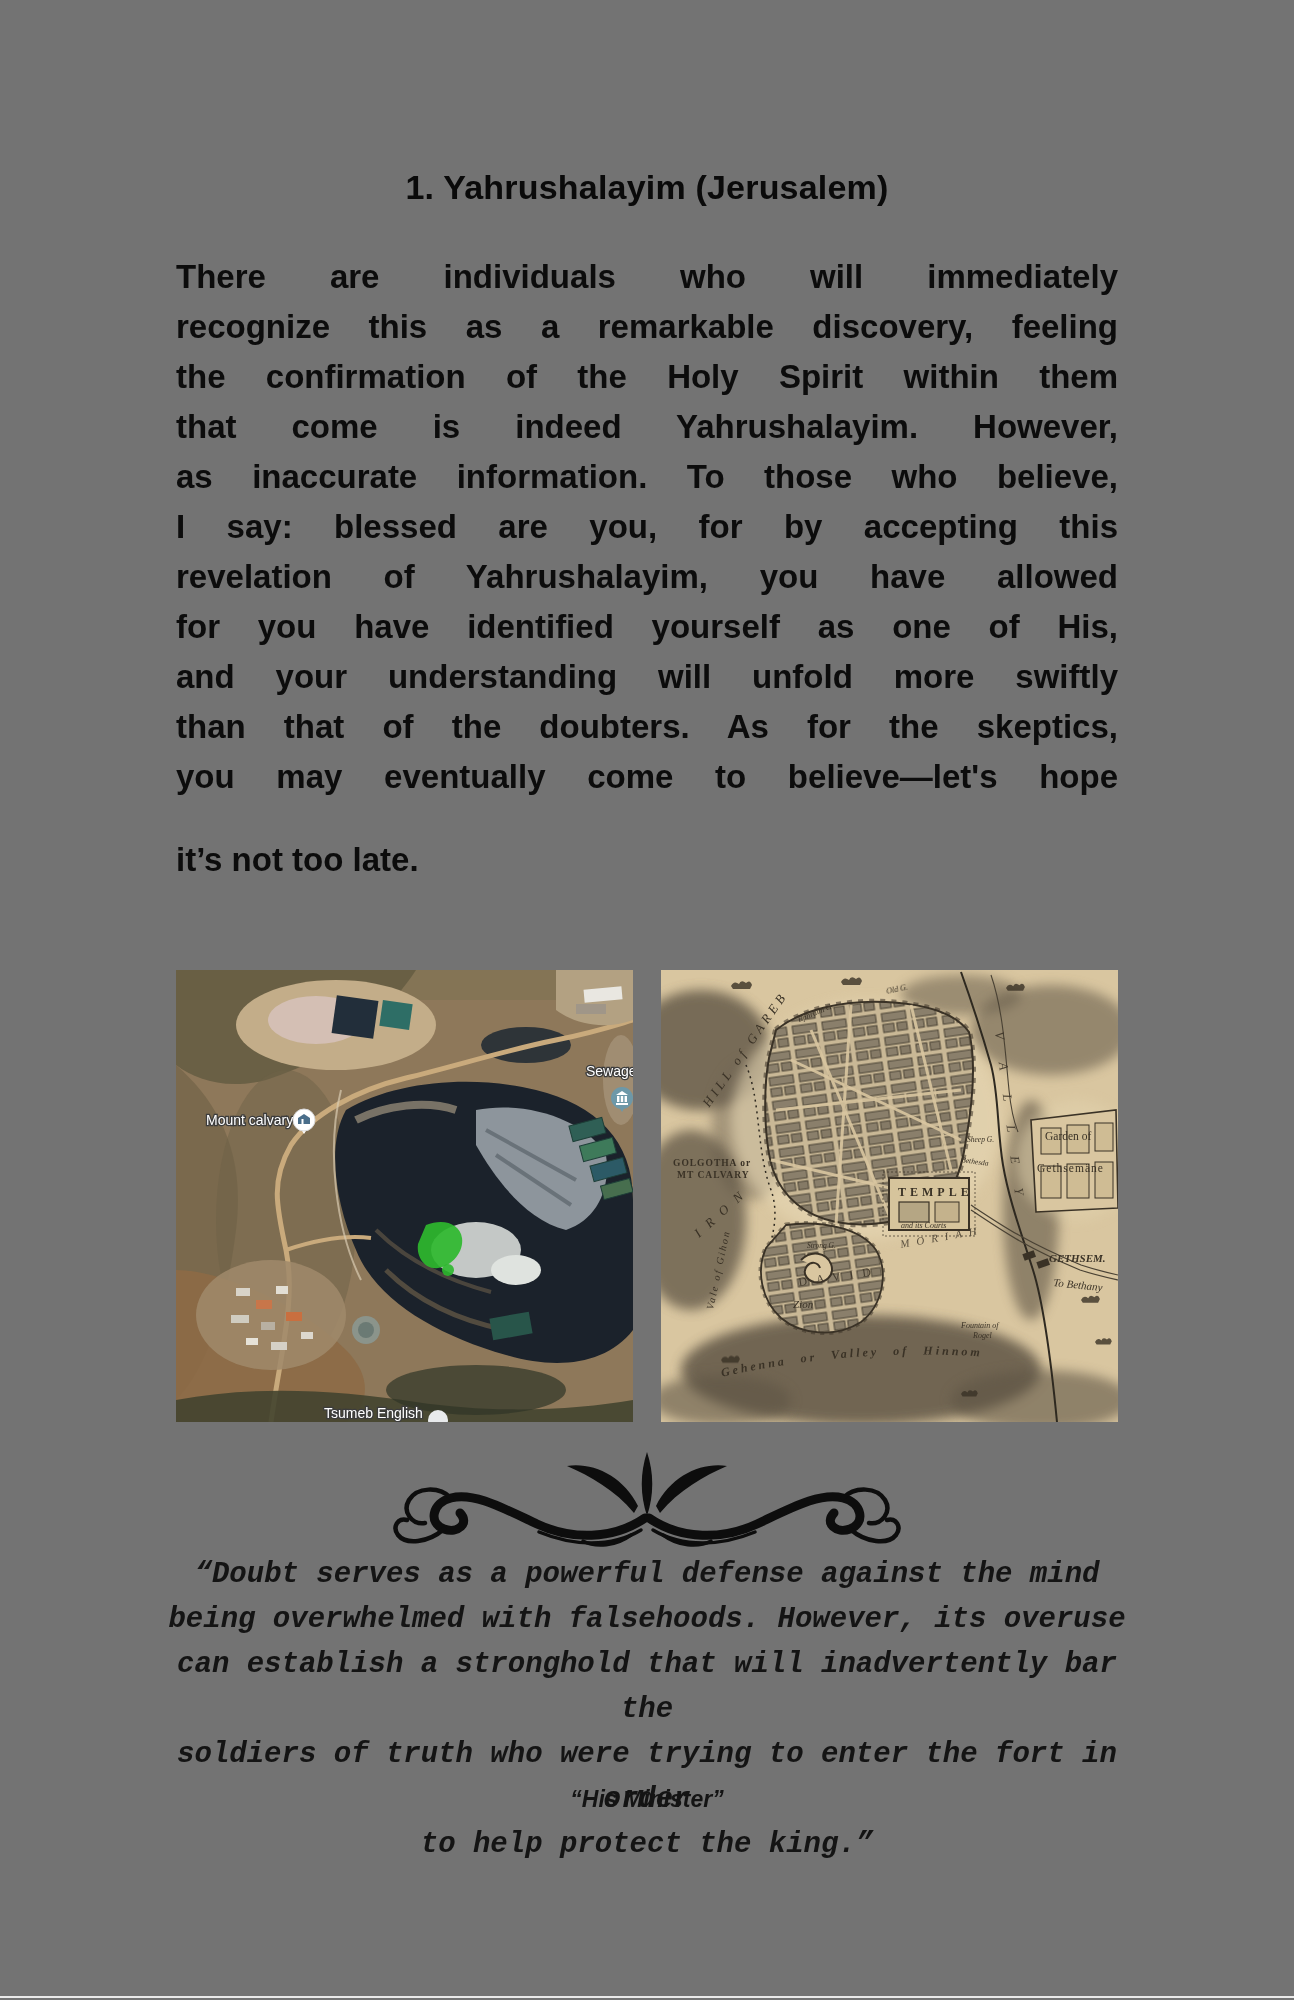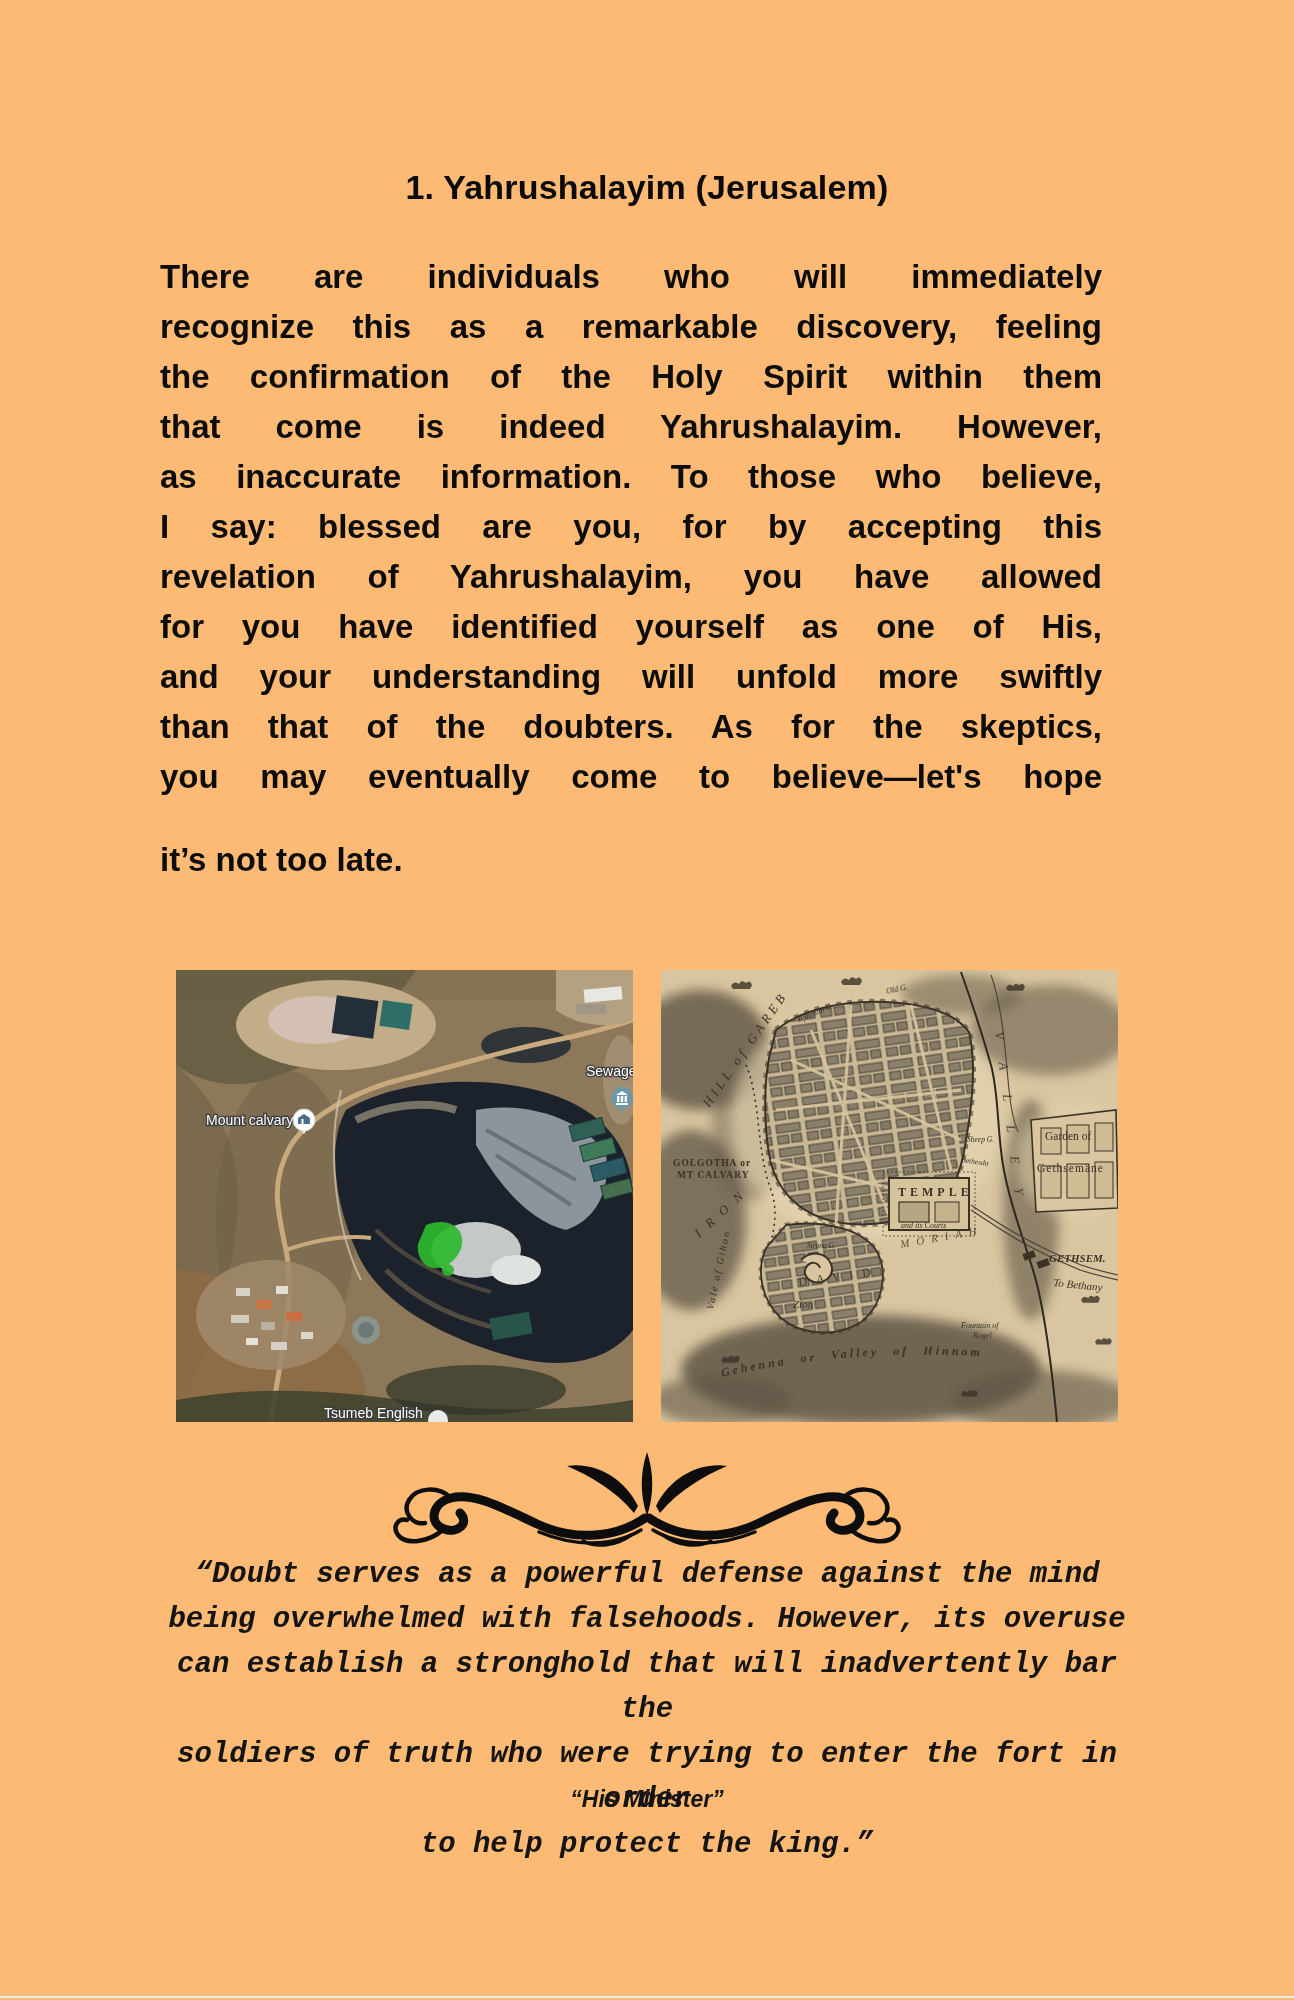--- a/index.html
+++ b/index.html
@@ -1,20 +1,20 @@
 <!DOCTYPE html>
 <html><head>
 <meta charset="utf-8">
 <style>
   html,body{margin:0;padding:0;background:#ffffff;}
-  .page{position:relative;width:1294px;height:2000px;background:#fdba74;overflow:hidden;
+  .page{position:relative;width:1294px;height:2000px;background:#737373;overflow:hidden;
         font-family:"Liberation Sans",sans-serif;color:#0a0a0a;}
   .title{position:absolute;left:176px;top:168px;width:942px;text-align:center;
          font-size:34px;font-weight:bold;letter-spacing:.2px;}
-  .body-text{position:absolute;left:160px;top:252px;width:942px;}
+  .body-text{position:absolute;left:176px;top:252px;width:942px;}
   .body-line{font-size:33px;font-weight:bold;line-height:50px;text-align:justify;
              text-align-last:justify;white-space:normal;color:#0c0c0c;}
   .body-line.last{text-align-last:left;margin-top:33px;}
   .images-row{position:absolute;left:176px;top:970px;width:942px;height:452px;
               display:flex;gap:28px;}
   .img-frame{width:457px;height:452px;overflow:hidden;position:relative;background:#8e785a;}
   .img-frame svg{display:block;}
   .flourish-wrap{position:absolute;left:176px;top:1440px;width:942px;height:118px;
                  display:flex;justify-content:center;}
   .quote{position:absolute;left:156px;top:1552px;width:982px;}

